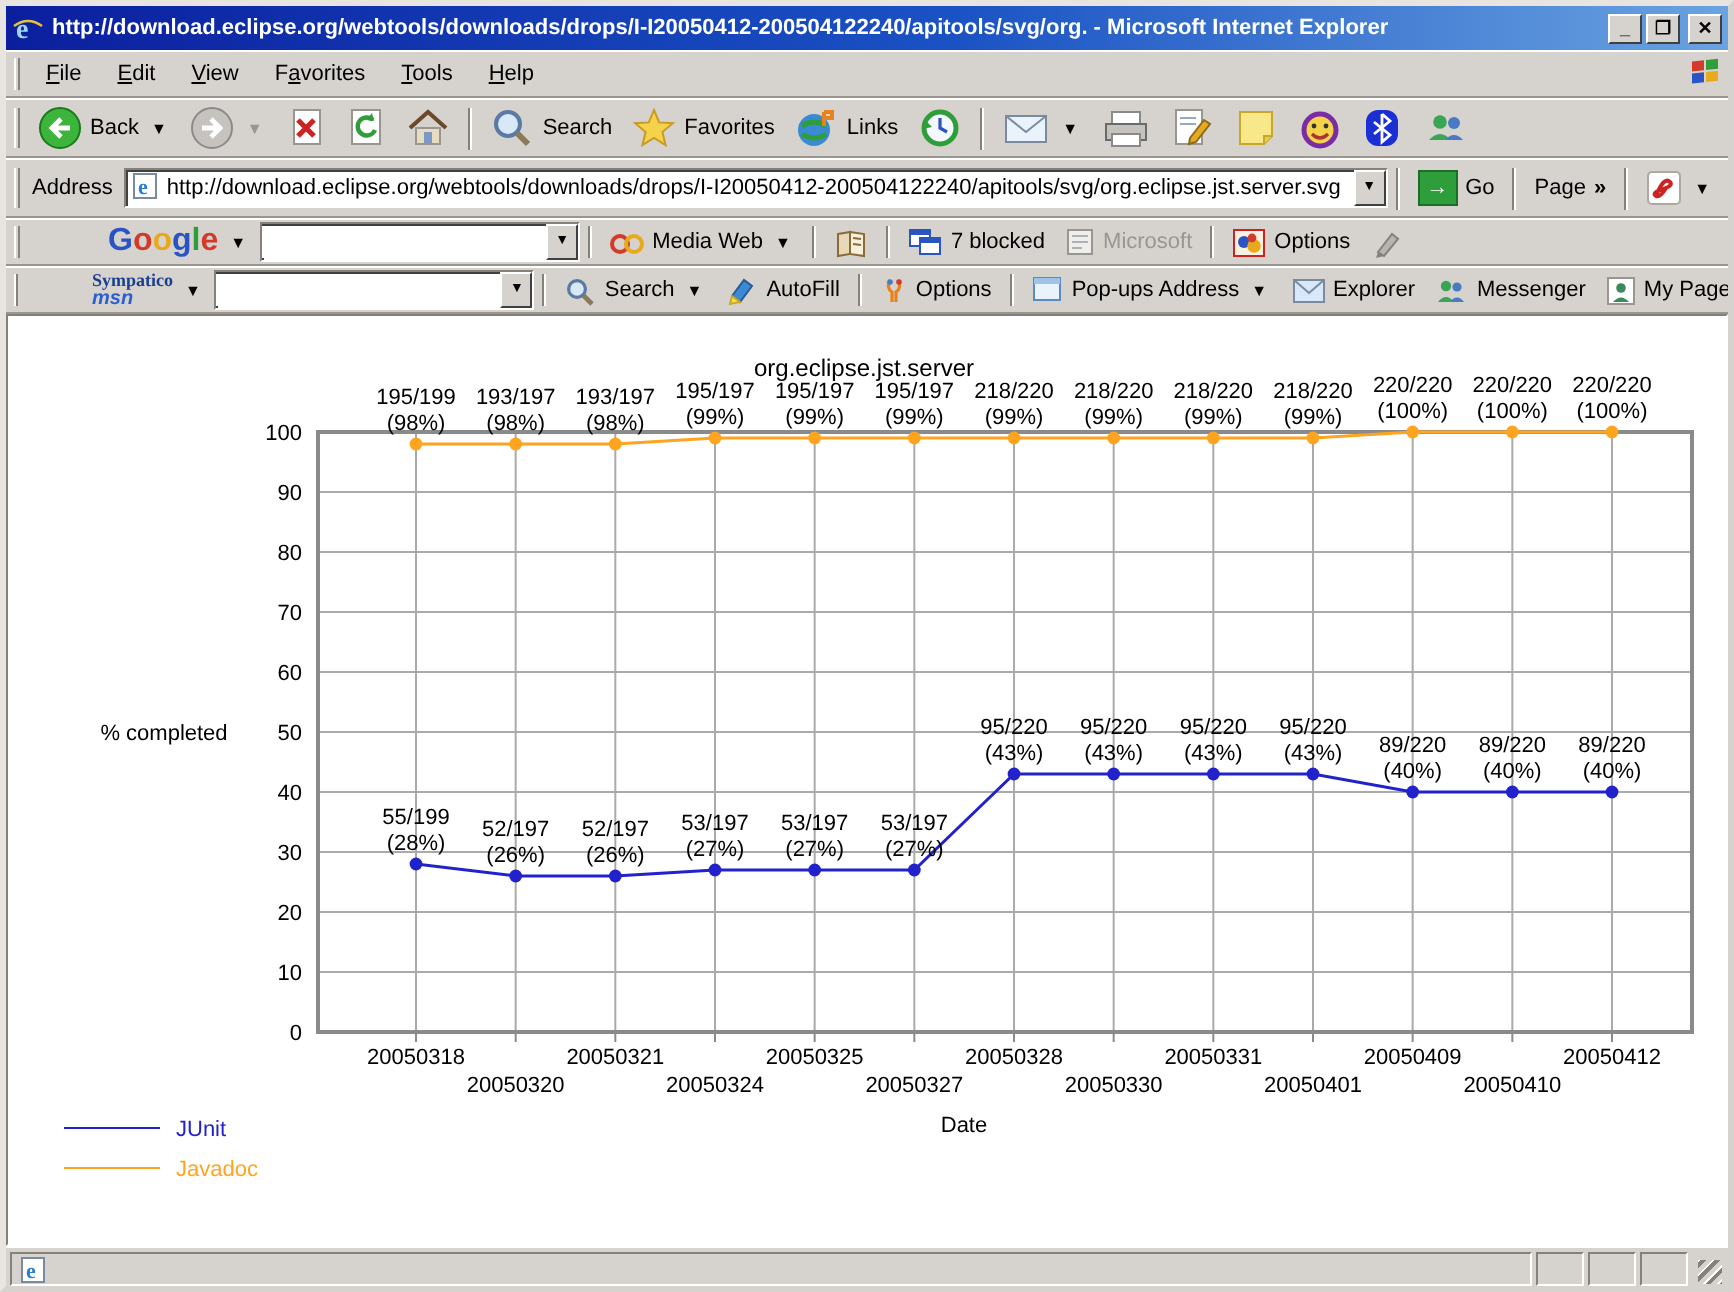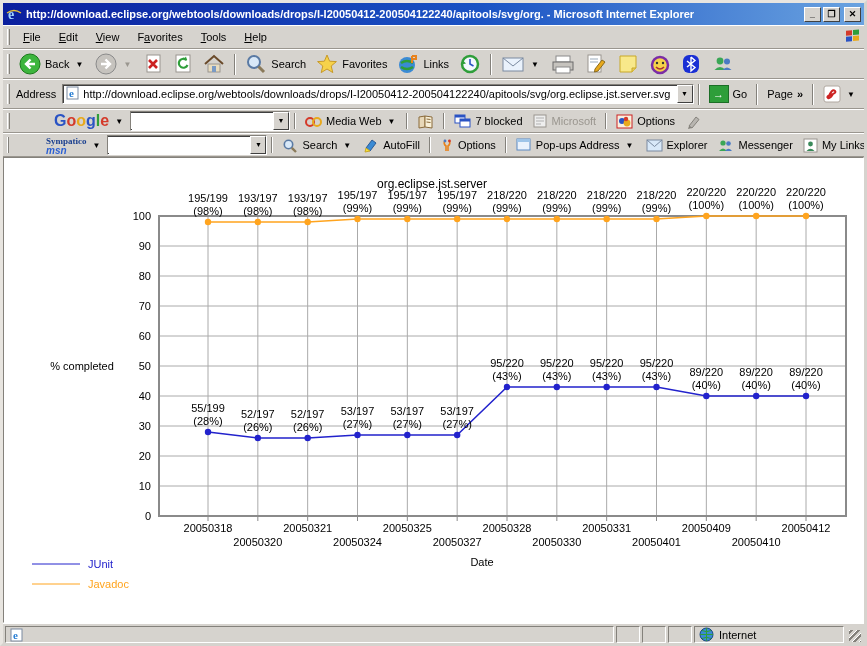--- a/index.html
+++ b/index.html
@@ -406,21 +406,21 @@
           <path d="M8 13 Q11.5 8.6 15 13 Z" fill="#4a7ac4"></path>
         </svg>
       <span>Messenger</span>
     </span>
     <span class="tbtn" style="height:20px">
       <svg width="15" height="15">
           <rect x="1" y="1" width="13" height="13" fill="#fff" stroke="#9a968f"></rect>
           <circle cx="7.5" cy="6" r="2.4" fill="#3a8a5a"></circle>
           <path d="M3.5 13 Q7.5 8.5 11.5 13 Z" fill="#3a8a5a"></path>
         </svg>
-      <span>My Links</span>
+      <span>My Page</span>
     </span>
   </div>
 
   <div class="content">
     <svg id="chart-svg" width="859" height="464" viewBox="0 0 859 464">
         <g stroke="#aaaaaa" stroke-width="1">
           <line x1="155" y1="358" x2="842" y2="358"></line>
           <line x1="155" y1="328" x2="842" y2="328"></line>
           <line x1="155" y1="298" x2="842" y2="298"></line>
           <line x1="155" y1="268" x2="842" y2="268"></line>
@@ -592,22 +592,15 @@
   <div class="statusbar">
     <span class="spanel main">
       <svg width="14" height="14">
           <rect x="1" y="1" width="11" height="12" fill="#fff" stroke="#7a8aa0"></rect>
           <text x="3" y="11" font-size="11" font-family="Liberation Serif,serif" font-weight="bold" fill="#2a7fd4">e</text>
         </svg>
     </span>
     <span class="spanel small"></span>
     <span class="spanel small"></span>
     <span class="spanel small"></span>
-    <span class="spanel zone">
-      <svg width="15" height="15">
-          <circle cx="7.5" cy="7.5" r="6.5" fill="#3a8ad4" stroke="#1a4a84"></circle>
-          <path d="M1 7.5 H14 M7.5 1 V14 M3 3.5 Q7.5 6 12 3.5 M3 11.5 Q7.5 9 12 11.5" stroke="#2f9e3a" fill="none"></path>
-        </svg>
-      <span>Internet</span>
-    </span>
     <span class="sizegrip"></span>
   </div>
 </div>
 
 </body></html>

